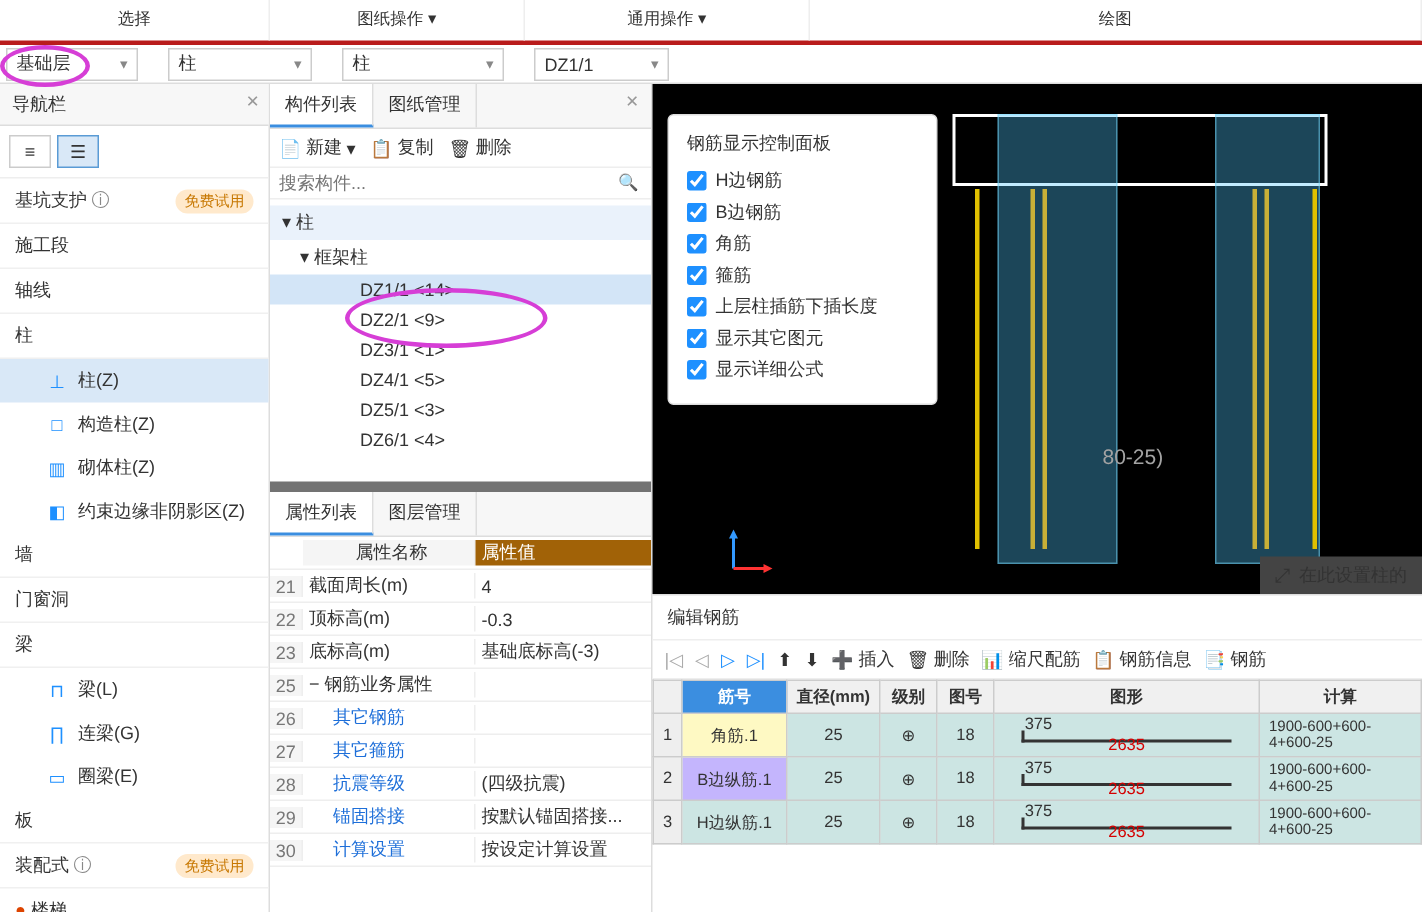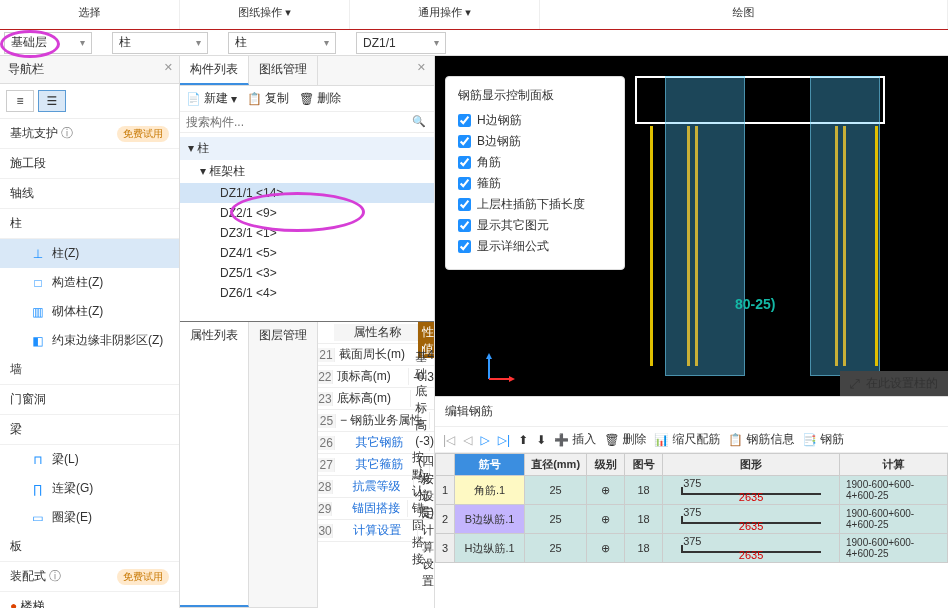--- a/index.html
+++ b/index.html
@@ -1,17 +1,17 @@
 <!DOCTYPE html>
 <html><head>
 <meta charset="utf-8">
 <style>
 *{box-sizing:border-box;margin:0;padding:0;font-family:"Microsoft YaHei",Arial,sans-serif;font-size:12px;color:#333}
 body{width:948px;height:608px;overflow:hidden;background:#fff}
-.top-ribbon{height:30px;display:flex;border-bottom:1px solid #b91c1c}
+.top-ribbon{height:30px;display:flex;border-bottom:3px solid #b91c1c}
 .rib-sec{border-right:1px solid #eee;text-align:center;padding:5px 0;font-size:11px}
 .dd-row{height:26px;display:flex;align-items:center;padding:2px 4px;gap:20px;border-bottom:1px solid #ddd}
 .dd{border:1px solid #ccc;height:22px;display:flex;align-items:center;padding:0 6px;background:#fff;position:relative}
 .dd::after{content:"▾";margin-left:auto;color:#888;font-size:10px}
 .circ1{position:absolute;left:0;top:30px;width:60px;height:28px;border:3px solid #d63ed6;border-radius:50%;pointer-events:none;z-index:50}
 .main{display:flex;height:552px}
 .left{width:180px;display:flex;flex-direction:column;border-right:1px solid #ddd}
 .pane-hdr{background:#f7f7f7;border-bottom:1px solid #ddd;padding:5px 8px;font-size:12px;position:relative}
 .close-x{position:absolute;right:6px;top:5px;color:#999;font-size:11px}
 .icon-row{padding:6px;display:flex;gap:4px;border-bottom:1px solid #eee}
@@ -29,45 +29,45 @@
 .tab{padding:5px 10px;border-right:1px solid #ddd}
 .tab.act{background:#fff;border-bottom:2px solid #3b8ee0}
 .tbar{padding:4px 6px;display:flex;gap:10px;border-bottom:1px solid #eee;color:#555}
 .tbar span{display:inline-flex;align-items:center;gap:3px}
 .search{border-bottom:1px solid #eee;padding:3px 6px;position:relative}
 .search input{width:100%;border:none;outline:none;font-size:12px;color:#888}
 .search::after{content:"🔍";position:absolute;right:8px;top:3px;color:#999;font-size:11px}
 .tree{padding:4px 0;overflow:auto;flex:0 0 188px}
 .tnode{padding:3px 8px}
 .tnode.l1{padding-left:20px}
-.tnode.l2{padding-left:40px}
+.tnode.l2{padding-left:60px}
 .tnode.sel{background:#d3e5f7}
 .tnode.root{background:#eaf2fb}
 .circ2{position:absolute;left:230px;top:192px;width:135px;height:40px;border:3px solid #d63ed6;border-radius:50%;pointer-events:none;z-index:60}
-.prop{display:flex;flex-direction:row;flex:1;border-top:1px solid #737373}
+.prop{display:flex;flex-direction:column;flex:1;border-top:7px solid #737373}
 .ptabs{display:flex;background:#f7f7f7;border-bottom:1px solid #ddd}
 .pgrid{overflow:auto;flex:1}
 .prow{display:flex;border-bottom:1px solid #eee;height:22px;align-items:center}
 .prow .n{width:22px;text-align:center;background:#f5f5f5;border-right:1px solid #eee;color:#777}
 .prow .k{width:115px;padding-left:4px;border-right:1px solid #eee}
 .prow .v{flex:1;padding-left:4px}
 .phdr .k{background:#f5f5f5;text-align:center}
 .phdr .v{background:#a16207;color:#fff;}
 .blue{color:#1e6fd9}
 .right{flex:1;display:flex;flex-direction:column;position:relative}
 .view{flex:0 0 340px;background:#000;position:relative;overflow:hidden}
 .panel{position:absolute;left:10px;top:20px;width:180px;background:#fff;border:1px solid #ddd;border-radius:4px;padding:10px 12px}
 .panel h4{margin-bottom:8px;font-weight:normal;font-size:12px}
 .panel label{display:flex;align-items:center;gap:6px;margin:4px 0;font-size:12px}
 .panel input{accent-color:#1e90ff}
 .bldg{position:absolute;left:200px;top:20px;width:260px;height:300px}
 .frame{position:absolute;border:2px solid #fff}
 .yel{position:absolute;background:#c9b037;width:3px}
 .cyan{position:absolute;background:rgba(80,200,255,.35);border:1px solid rgba(120,220,255,.5)}
-.gtxt{position:absolute;color:#14b8a6;font-size:14px;font-weight:bold}
+.gtxt{position:absolute;color:#a3a3a3;font-size:14px;font-weight:normal}
 .axis{position:absolute;left:44px;bottom:4px}
 .tip{position:absolute;right:0;bottom:0;background:#444;color:#fff;padding:4px 10px;font-size:11px;display:flex;align-items:center;gap:6px}
 .edit{flex:1;display:flex;flex-direction:column;border-top:1px solid #ddd}
 .edit-hdr{padding:6px 10px;border-bottom:1px solid #eee}
 .edit-tb{padding:4px 8px;display:flex;align-items:center;gap:8px;border-bottom:1px solid #eee;color:#555}
 .eb{display:inline-flex;align-items:center;gap:3px}
 .tbl{width:100%;border-collapse:collapse}
 .tbl th,.tbl td{border:1px solid #ccc;padding:3px 6px;text-align:center;background:#cce5e3;font-size:11px}
 .tbl th{background:#f0f0f0}
 .tbl th.act{background:#3b8ee0;color:#fff}

